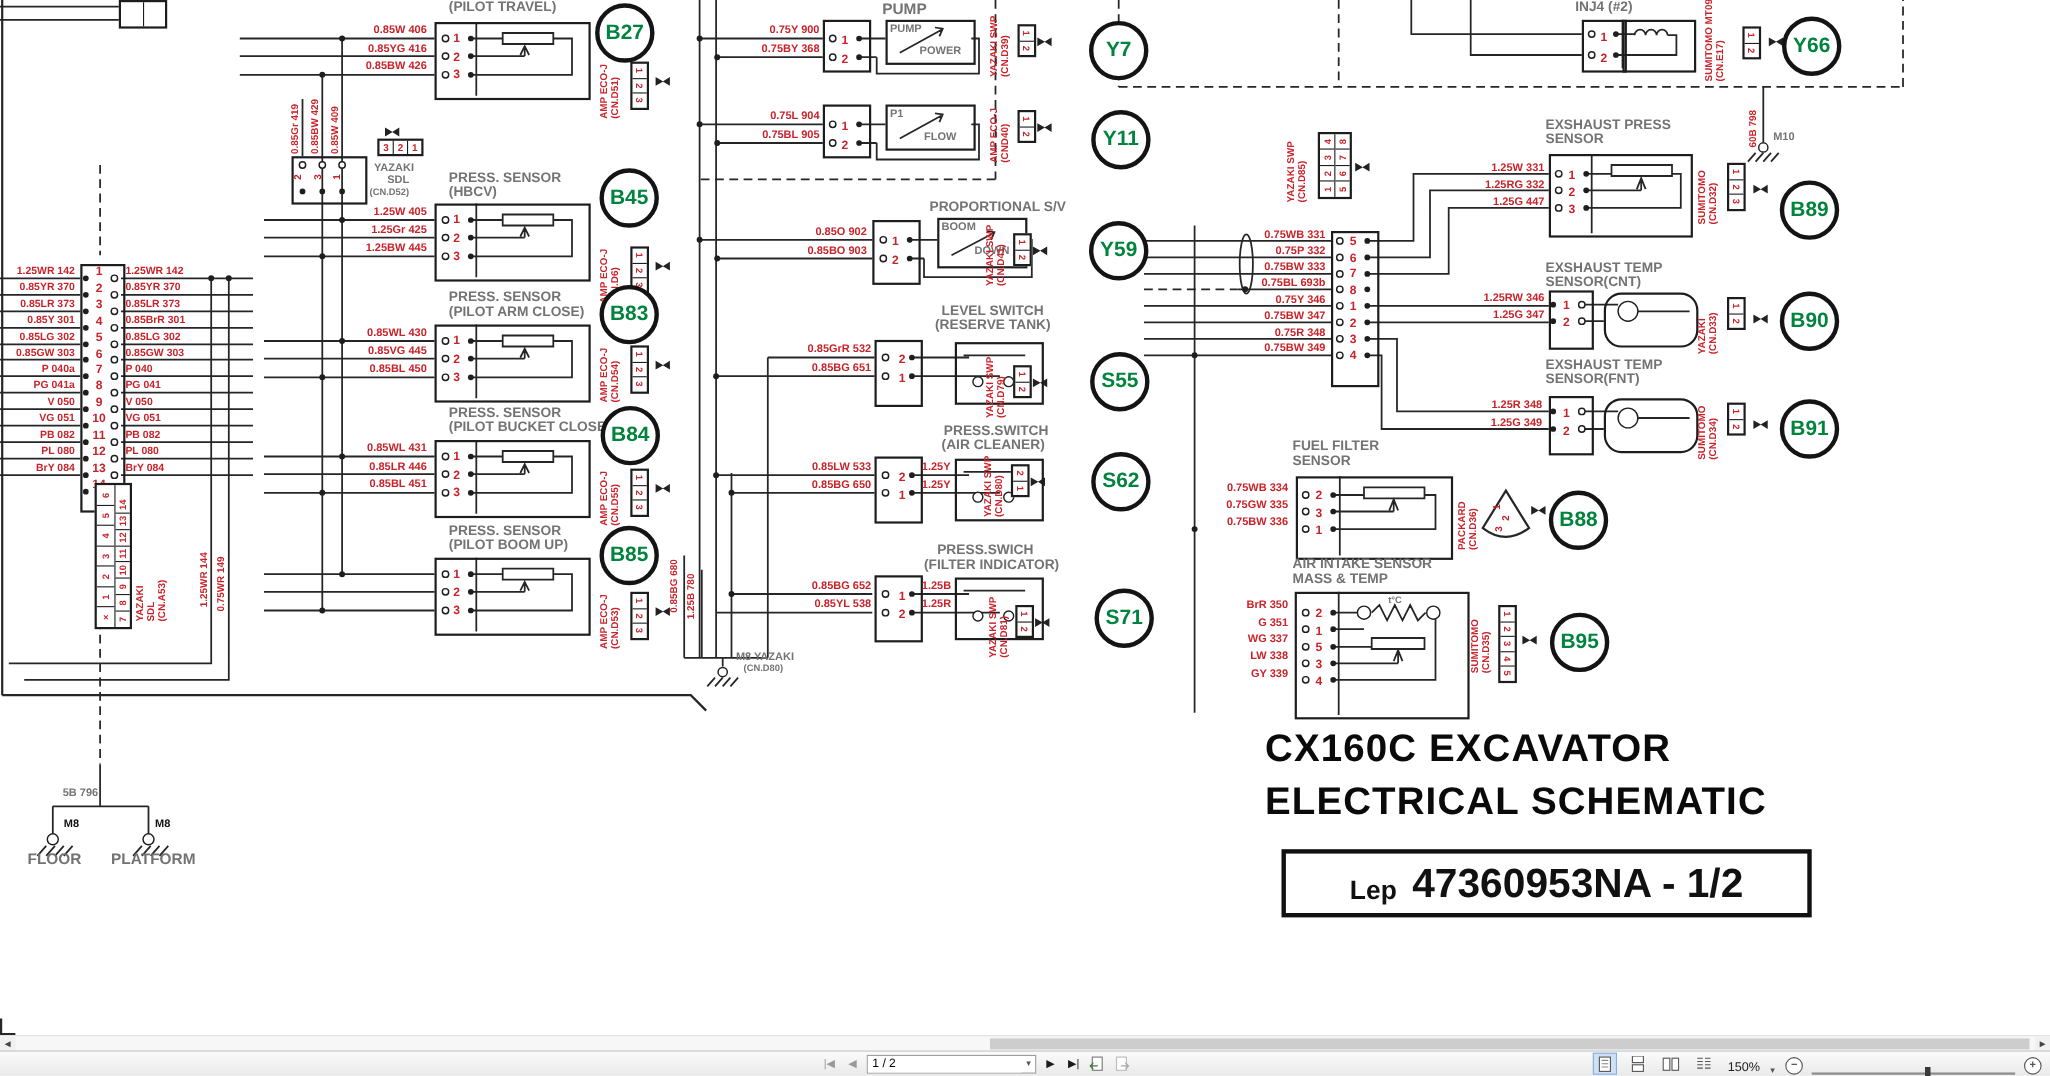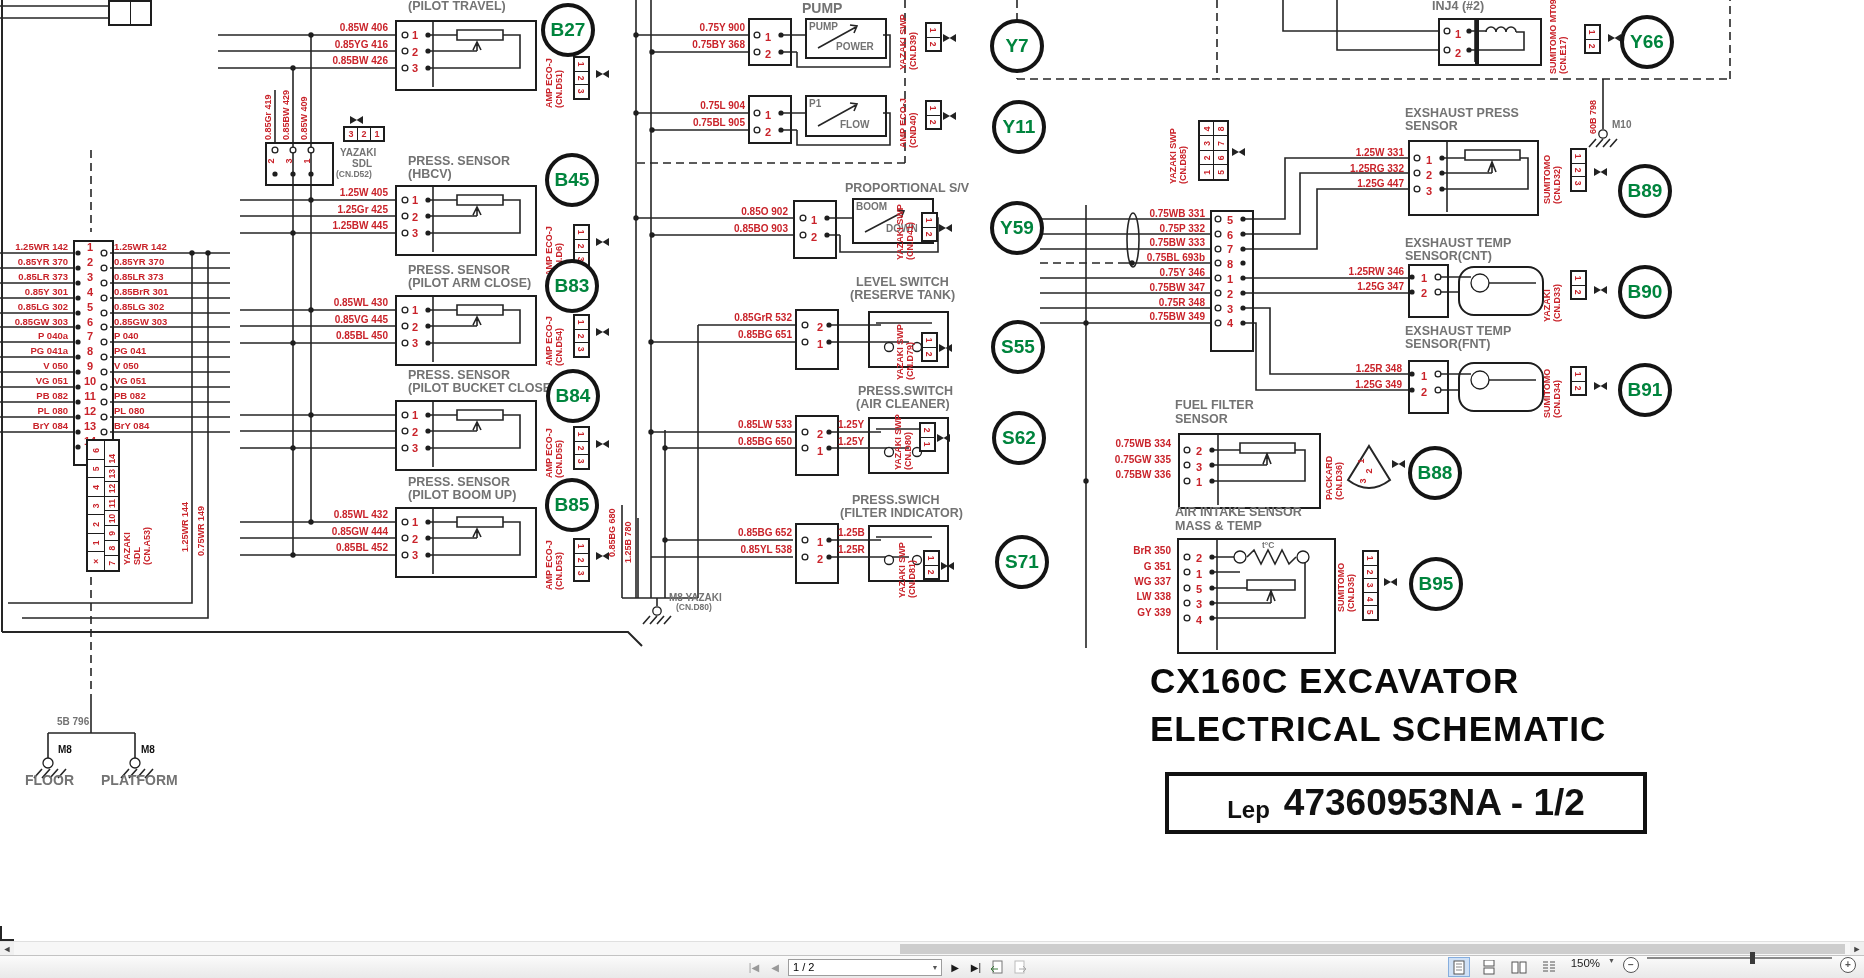--- a/index.html
+++ b/index.html
@@ -58,21 +58,21 @@
     font-size:9px;color:#444;background:#f0f0f0}
   #tbar{position:absolute;left:0;right:0;bottom:0;height:22px;background:linear-gradient(#fbfbfb,#e9e9e9);
     border-top:1px solid #c3c3c3}
   .nav{position:absolute;left:746px;top:1px;height:20px;display:flex;align-items:center;gap:5px}
   .navbtn{min-width:16px;height:16px;display:flex;align-items:center;justify-content:center;font-size:10px;color:#1a1a1a}
   .navbtn.dis{color:#999}
   .pagewrap{display:flex;align-items:center;border:1px solid #9d9d9d;background:#fff;height:15px;width:152px}
   .pagewrap input{border:none;outline:none;width:134px;height:13px;font:11px "Liberation Sans",sans-serif;padding-left:4px}
   .pagewrap .caret{font-size:7px;color:#555;width:12px;text-align:center}
   .viewbtn{width:17px;height:17px;display:flex;align-items:center;justify-content:center}
-  .zoomc{position:absolute;right:8px;top:1px;height:20px;display:flex;align-items:flex-start;gap:8px}
+  .zoomc{position:absolute;right:8px;top:1px;height:20px;display:flex;align-items:flex-end;gap:8px}
   .layic{width:20px;height:18px;display:flex;align-items:center;justify-content:center;border:1px solid transparent}
   .layic.sel{background:#cfe0f5;border-color:#86aede}
   .zlv{font:11.5px "Liberation Sans",sans-serif;color:#222;min-width:32px;text-align:right}
   .zcaret{font-size:7px;color:#555}
   .zbtn{width:14px;height:14px;border:1.4px solid #555;border-radius:50%;display:flex;align-items:center;
     justify-content:center;font:bold 10px/10px "Liberation Sans",sans-serif;color:#555;background:#fff}
   .ztrack{position:relative;width:185px;height:2px;background:#8a8a8a}
   .zthumb{position:absolute;left:103px;top:-5px;width:5px;height:12px;background:#3a3a3a}
 </style>
 </head>
@@ -565,29 +565,29 @@
       <div>
         <span>0.85WL 430</span>
       </div>
       <div>
         <span>0.85VG 445</span>
       </div>
       <div>
         <span>0.85BL 450</span>
       </div>
     </div>
-  <div class="st r" style="left:232px;top:504px;width:156px;--h:16.4px">
-      <div>
-        <span>0.85WL 432</span>
-      </div>
-      <div>
-        <span>0.85GW 444</span>
-      </div>
-      <div>
-        <span>0.85BL 452</span>
+  <div class="st r" style="left:232px;top:397px;width:156px;--h:16.4px">
+      <div>
+        <span>0.85WL 431</span>
+      </div>
+      <div>
+        <span>0.85LR 446</span>
+      </div>
+      <div>
+        <span>0.85BL 451</span>
       </div>
     </div>
   <div class="st c pn" style="left:407px;top:25px;width:16px;--h:16.3px">
       <div>
         <span>1</span>
       </div>
       <div>
         <span>2</span>
       </div>
       <div>

